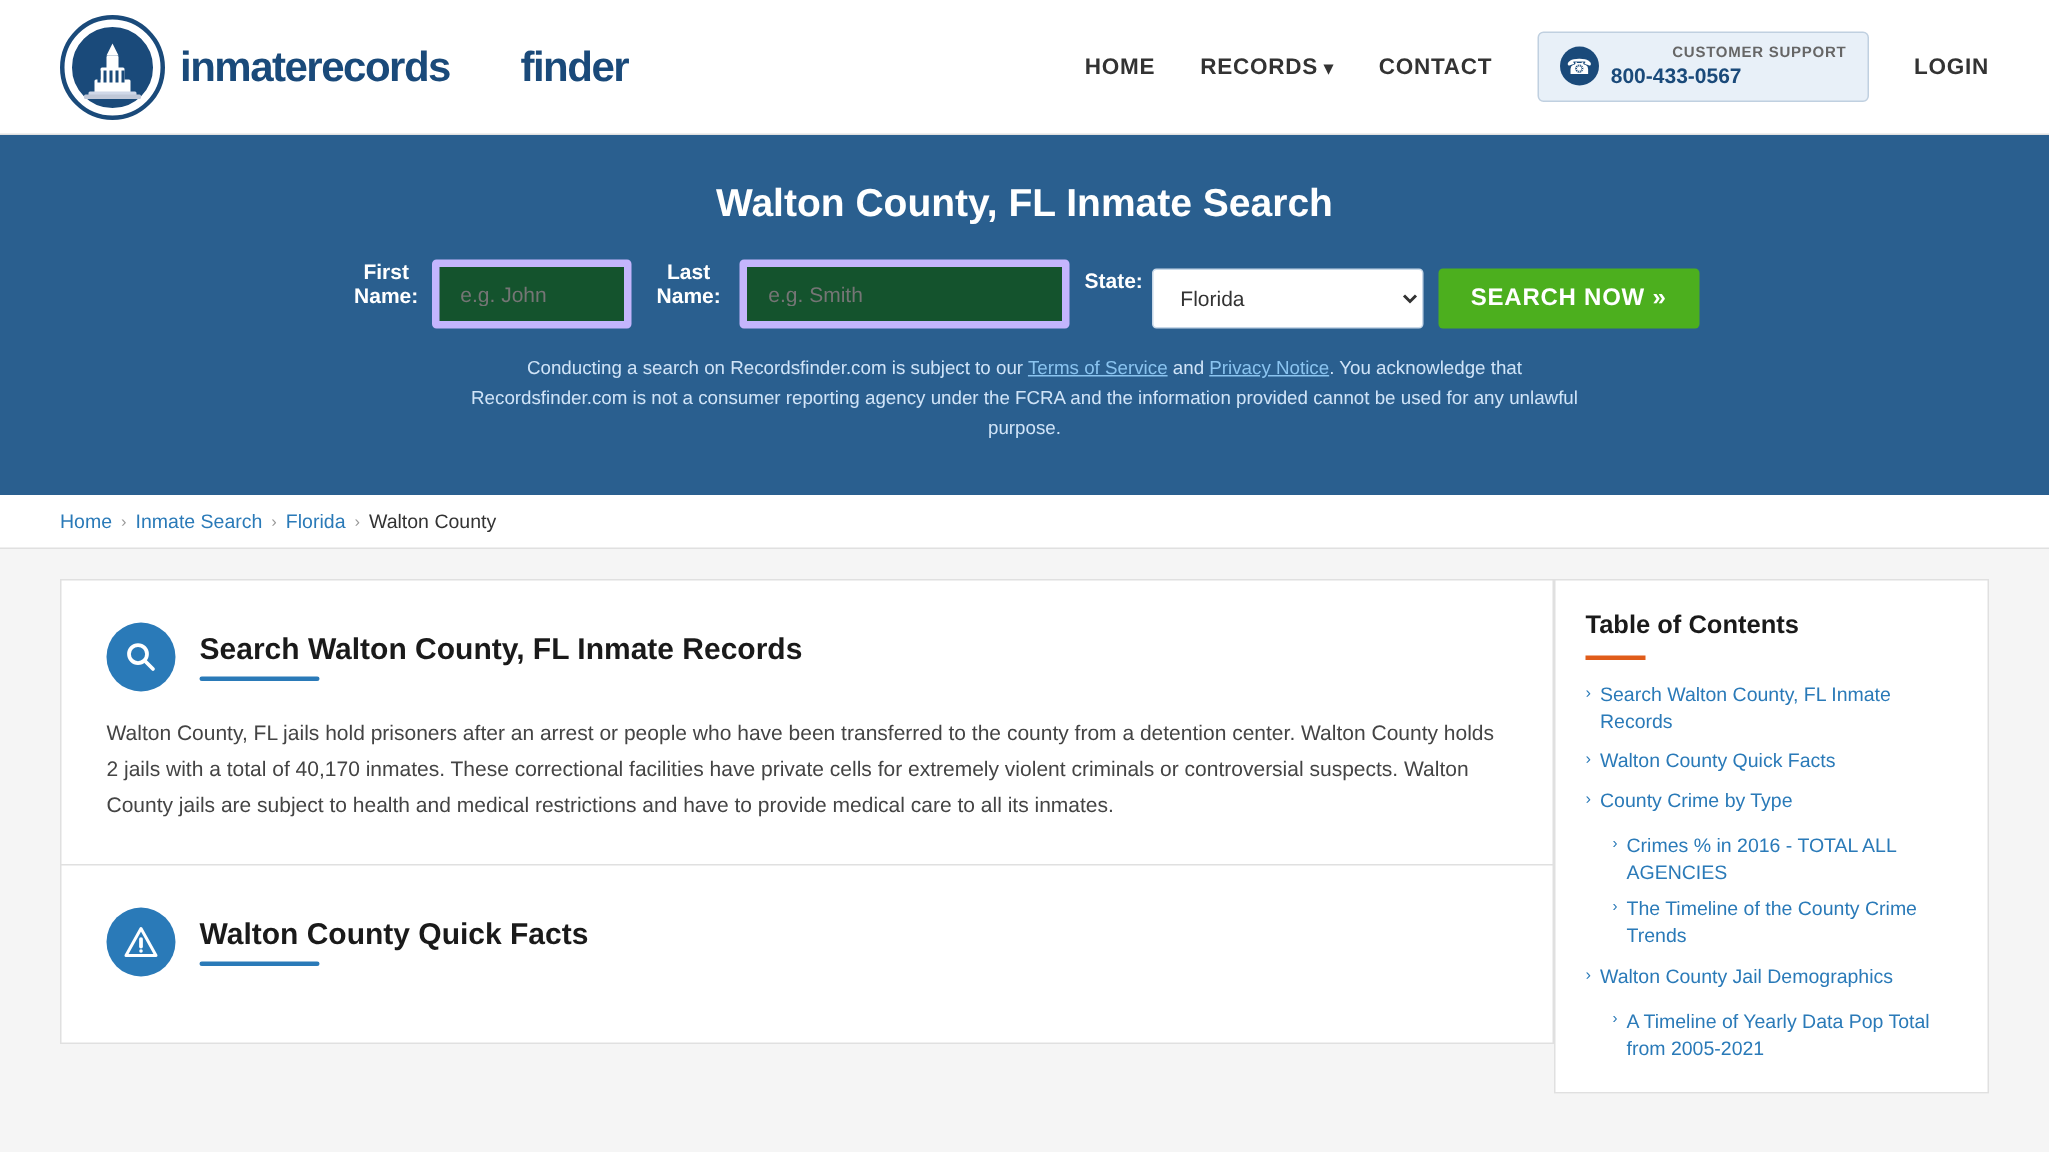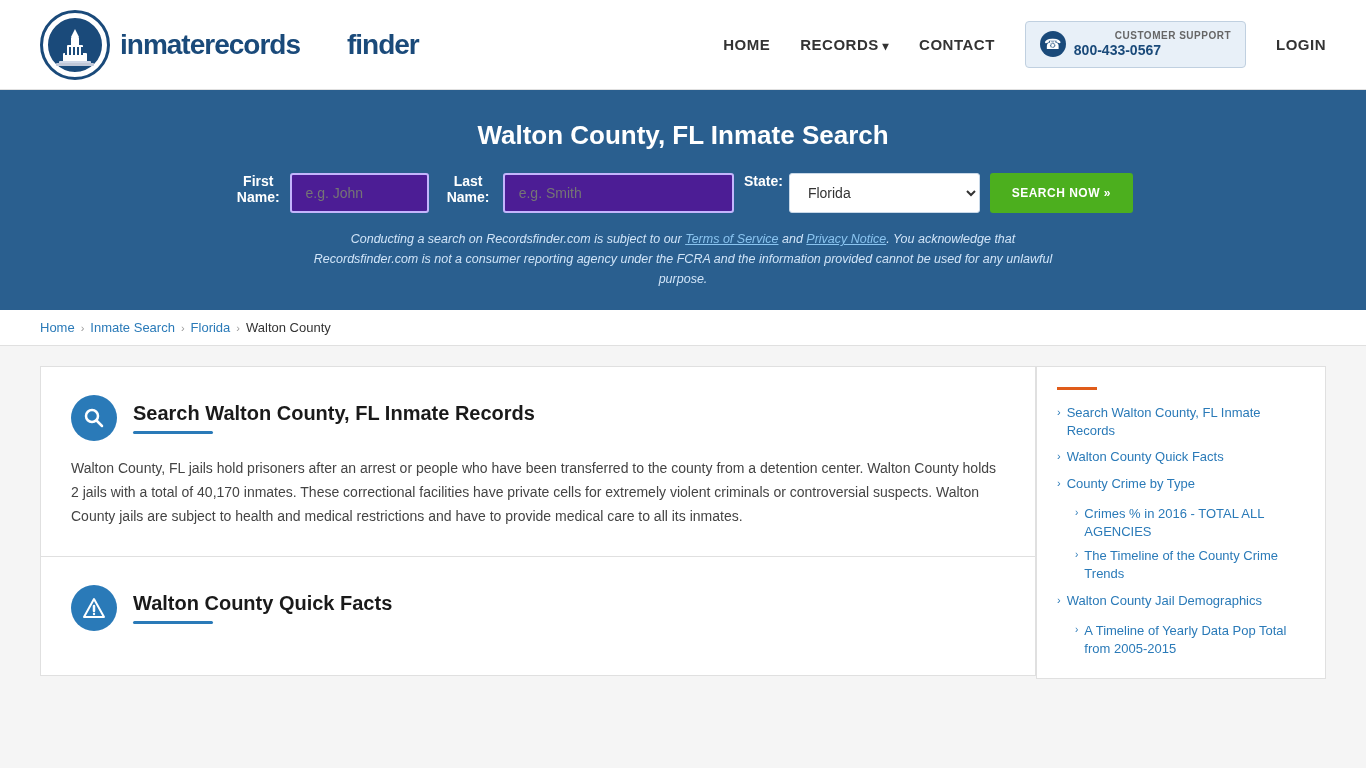--- a/index.html
+++ b/index.html
@@ -102,21 +102,21 @@
       font-size: 15px;
       font-weight: 700;
       color: #333;
       cursor: pointer;
       letter-spacing: 0.5px;
     }
 
     
     .hero {
       background: #2a5f8f;
-      padding: 30px 40px 21px;
+      padding: 30px 40px 35px;
       color: #fff;
       text-align: center;
     }
     .hero-title {
       font-size: 26px;
       font-weight: 700;
       margin-bottom: 22px;
     }
     .search-form {
       display: flex;
@@ -136,56 +136,55 @@
     .form-group.state-group { flex: 1.2; }
     .form-label {
       font-size: 14px;
       font-weight: 600;
       color: #fff;
     }
     .form-input {
       width: 100%;
       padding: 10px 14px;
       font-size: 14px;
-      border: 2px solid #c4b5fd;
+      border: 5px solid #c4b5fd;
       border-radius: 3px;
-      background: #4c1d95;
+      background: #14532d;
       color: #999;
     }
     .form-select {
       width: 100%;
       padding: 10px 14px;
       font-size: 14px;
       border: 1px solid #c8d8e8;
       border-radius: 3px;
       background: #fff;
       color: #333;
       appearance: auto;
       height: 40px;
     }
     .search-btn {
       background: #4caf1e;
       color: #fff;
       border: none;
       padding: 10px 22px;
-      font-size: 12px;
+      font-size: 16px;
       font-weight: 700;
       border-radius: 3px;
       cursor: pointer;
       white-space: nowrap;
       height: 40px;
       letter-spacing: 0.5px;
     }
     .hero-disclaimer {
       font-size: 12.5px;
       color: #d0e4f8;
       line-height: 1.6;
       max-width: 750px;
       margin: 0 auto;
-      font-style: italic;
     }
     .hero-disclaimer a {
       color: #8ac4f0;
       text-decoration: underline;
     }
 
     
     .breadcrumb {
       background: #fff;
       padding: 10px 40px;
@@ -461,20 +460,21 @@
           <h2 class="section-title">Walton County Quick Facts</h2>
           <div class="section-title-underline"></div>
         </div>
       </div>
     </div>
 
   </div>
 
   <div class="right-col">
     <div class="toc-box">
+      <h3 class="toc-title">Table of Contents</h3>
       <div class="toc-divider"></div>
       <ul class="toc-list">
 
         <li class="toc-item">
           <span class="toc-arrow">›</span>
           <a>Search Walton County, FL Inmate Records</a>
         </li>
 
         <li class="toc-item">
           <span class="toc-arrow">›</span>
@@ -498,21 +498,21 @@
         </div>
 
         <li class="toc-item">
           <span class="toc-arrow">›</span>
           <a>Walton County Jail Demographics</a>
         </li>
 
         <div class="toc-sub">
           <div class="toc-sub-item">
             <span class="toc-arrow">›</span>
-            <a>A Timeline of Yearly Data Pop Total from 2005-2015</a>
+            <a>A Timeline of Yearly Data Pop Total from 2005-2021</a>
           </div>
         </div>
 
       </ul>
     </div>
   </div>
 
 </div>
 
 </body></html>

